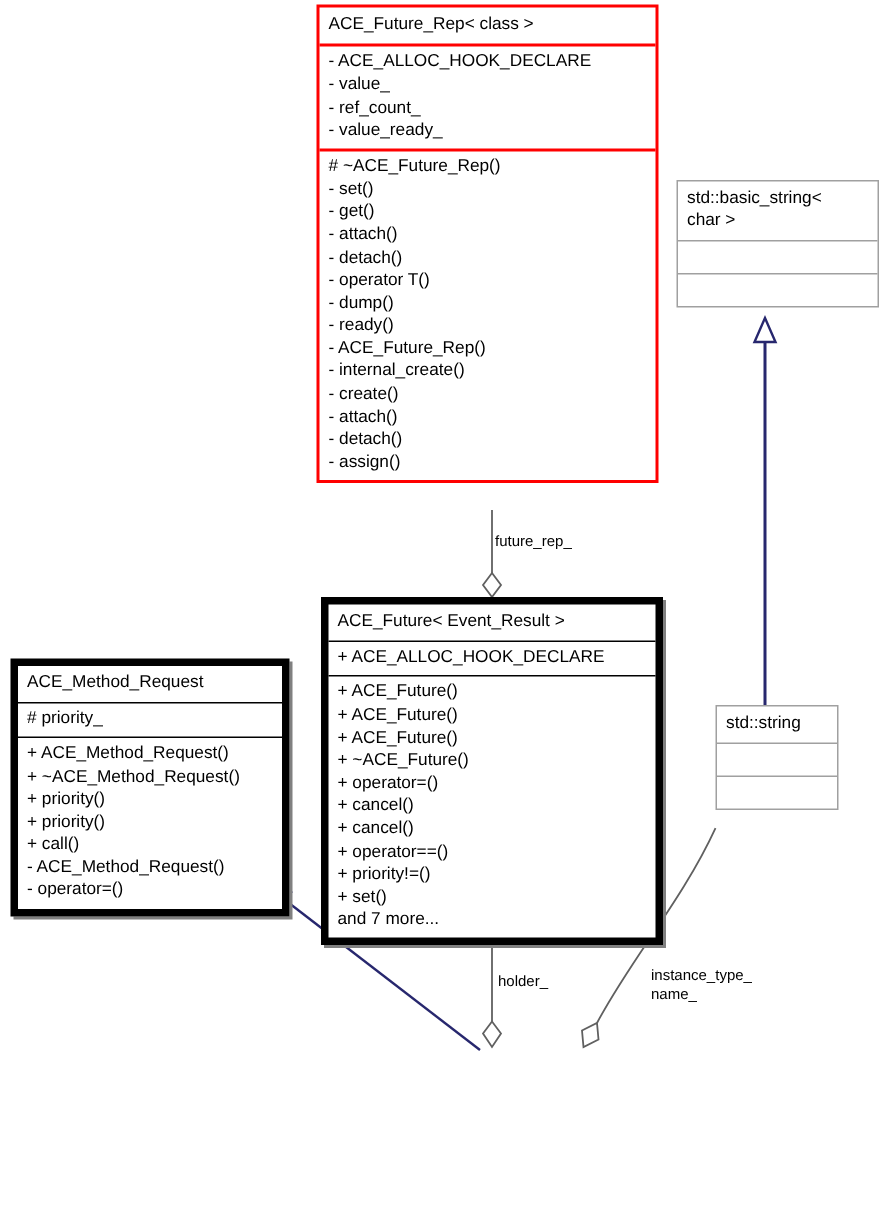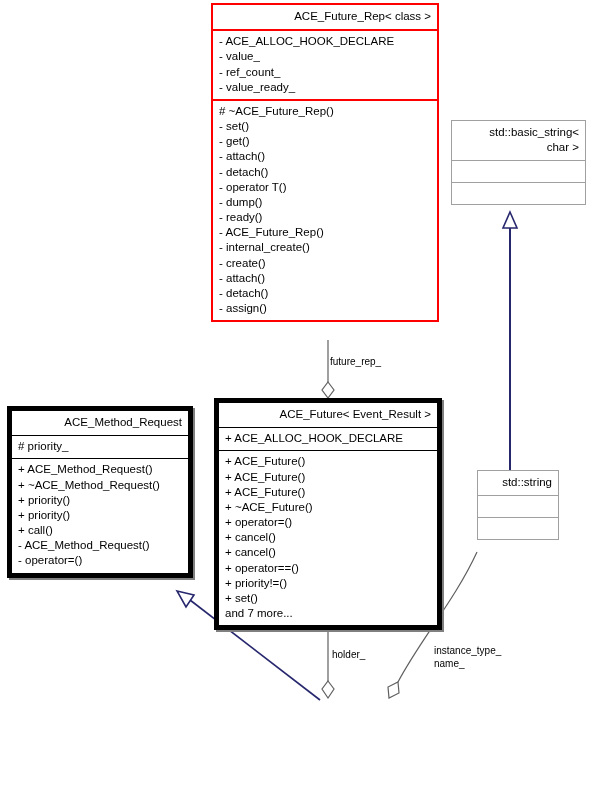--- a/index.html
+++ b/index.html
@@ -37,21 +37,21 @@
     line-height: 1.32;
   }
   .uml-box .compartment {
     box-sizing: border-box;
     padding: 3px 6px 4px 6px;
   }
   .uml-box .compartment + .compartment {
     border-top: 1px solid #000000;
   }
   .uml-box .title {
-    text-align: right;
+    text-align: left;
     padding: 4px 6px 5px 6px;
     white-space: pre-line;
   }
   .uml-box .member {
     white-space: nowrap;
   }
 
   
   .box-red {
     border: 2px solid #ff0000;
@@ -82,21 +82,21 @@
 
   
   .shadowed {
     box-shadow: 2px 2px 0 0 #808080;
   }
 
   
   #box-ace-future-rep { left: 211px; top: 3px;   width: 228px; }
   #box-basic-string   { left: 451px; top: 120px; width: 135px; }
   #box-ace-future     { left: 214px; top: 398px; width: 228px; }
-  #box-method-request { left: 7px;   top: 406px; width: 186px; }
+  #box-method-request { left: 7px;   top: 439px; width: 186px; }
   #box-std-string     { left: 477px; top: 470px; width: 82px;  }
   #box-deploy-event   { left: 231px; top: 699px; width: 191px; }
 
   .edge-label {
     position: absolute;
     font-size: 10px;
     line-height: 1.25;
     color: #000000;
     white-space: pre-line;
   }

